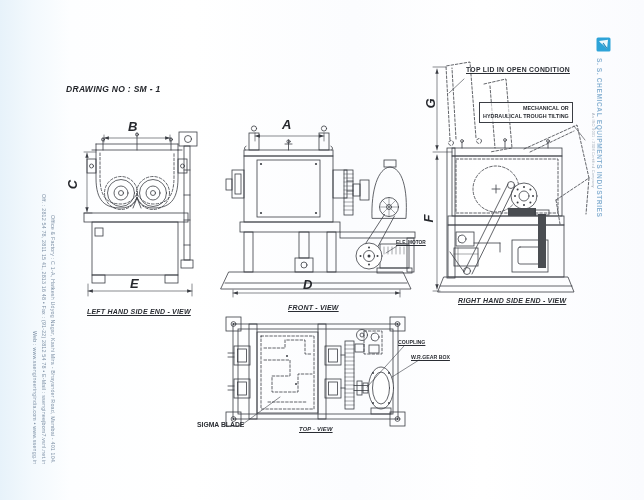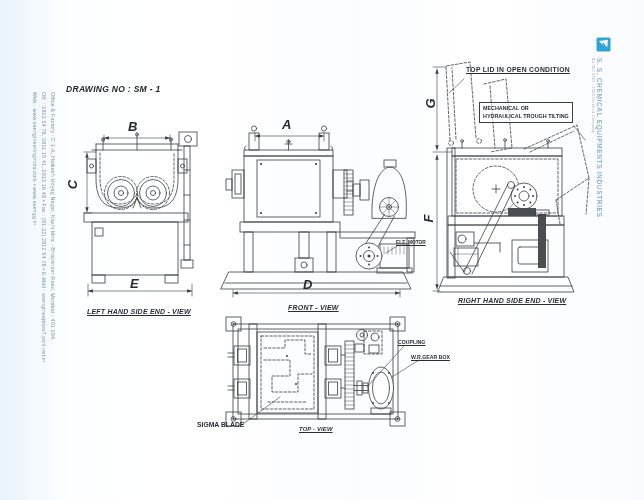--- a/index.html
+++ b/index.html
@@ -1,19 +1,20 @@
 <!DOCTYPE html>
 <html><head>
 <meta charset="utf-8">
 <style>
   html,body{margin:0;padding:0;}
   body{font-family:"Liberation Sans",sans-serif;}
   .canvas{
     position:relative;width:644px;height:500px;overflow:hidden;
     background:linear-gradient(90deg,#e7f2fa 0%,#f3f9fd 5%,#fdfeff 11%,#ffffff 30%,#fbfcfe 55%,#ffffff 75%,#fafbfe 100%);
+    text-align:right;
   }
   svg.art{position:absolute;left:0;top:0;}
   .lbl{position:absolute;color:#2a2d33;white-space:nowrap;font-family:"Liberation Sans",sans-serif;}
   .dim-letter{font-size:13px;font-weight:bold;font-style:italic;color:#26282d;}
   .rot{transform:rotate(-90deg);transform-origin:center center;}
   .view-label{font-size:7px;font-weight:bold;font-style:italic;text-decoration:underline;letter-spacing:.2px;}
   .ann{font-weight:bold;text-decoration:underline;}
   .annplain{font-weight:bold;}
   .mech-box{position:absolute;border:0.9px solid #3b3e44;padding:2px 3px;background:rgba(255,255,255,.6);}
   .mech-box div{font-size:5.4px;font-weight:bold;line-height:7.5px;color:#2a2d33;white-space:nowrap;}

